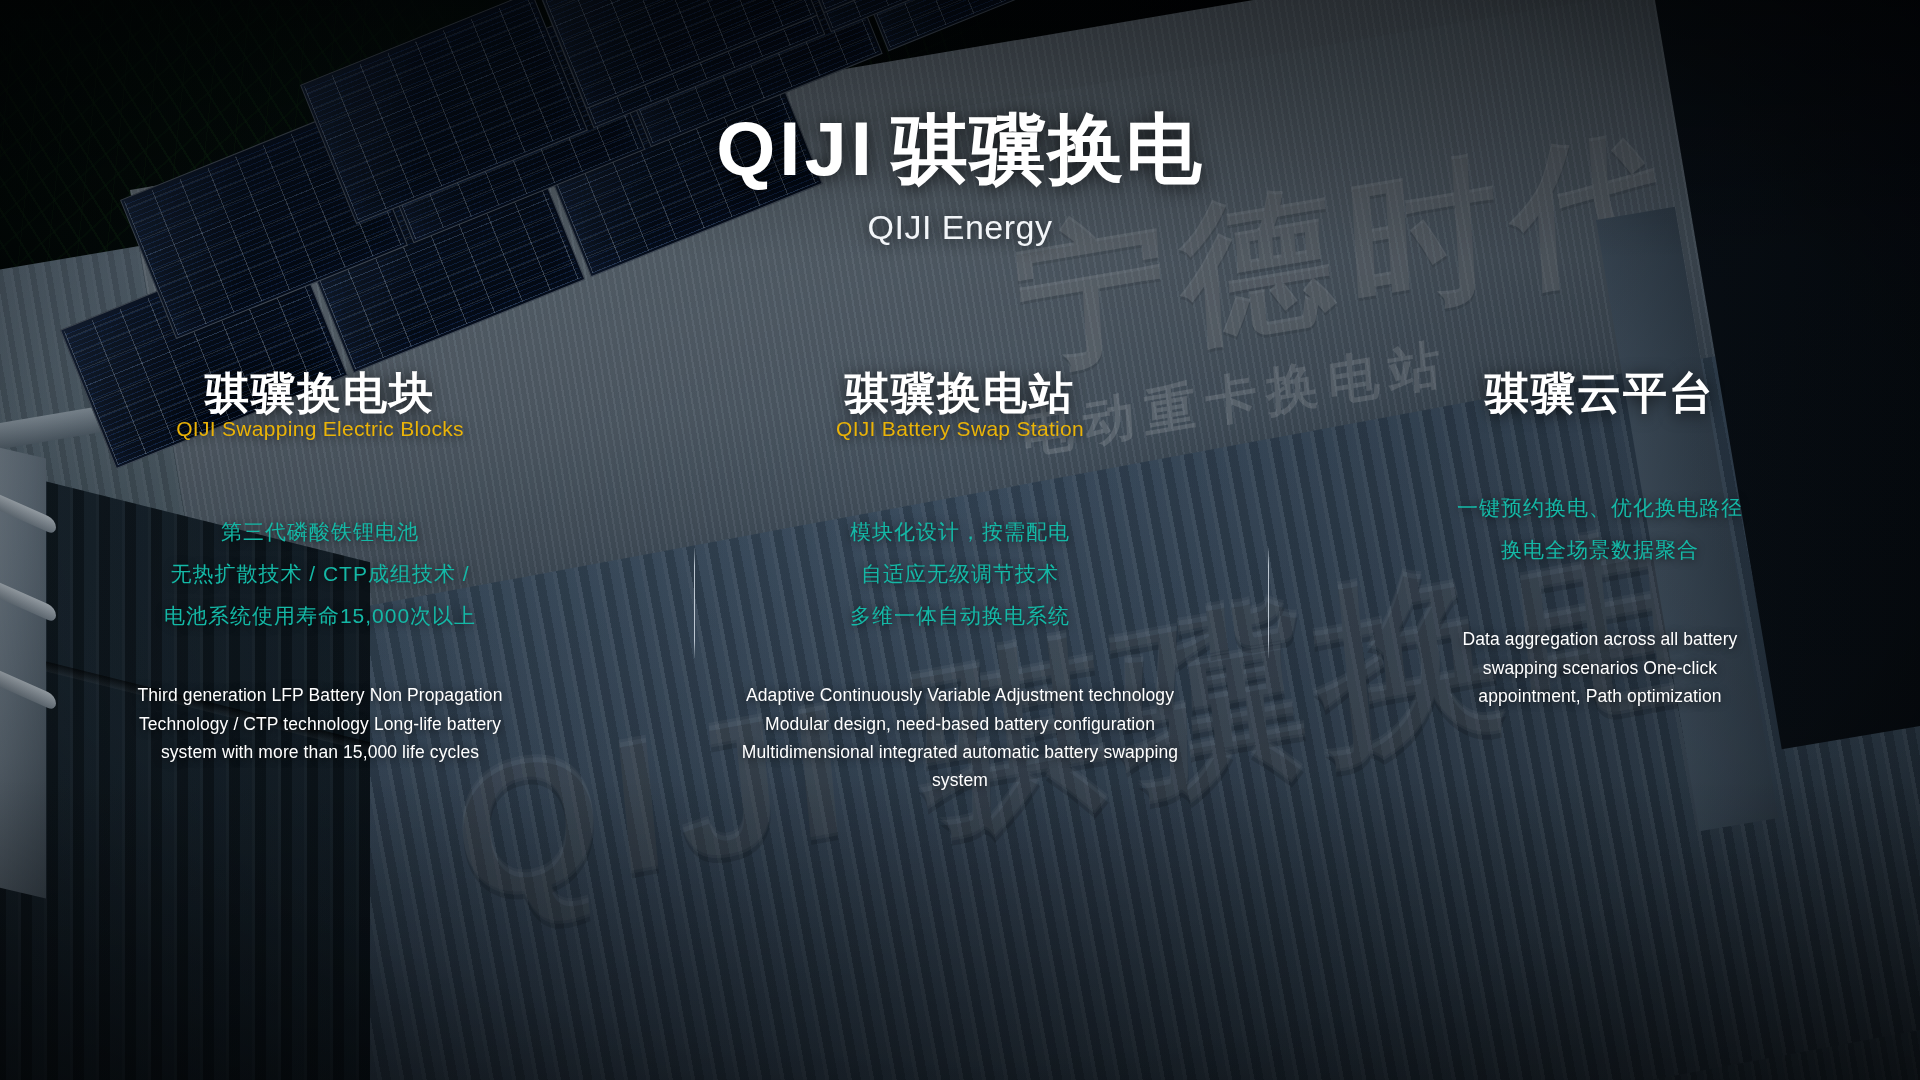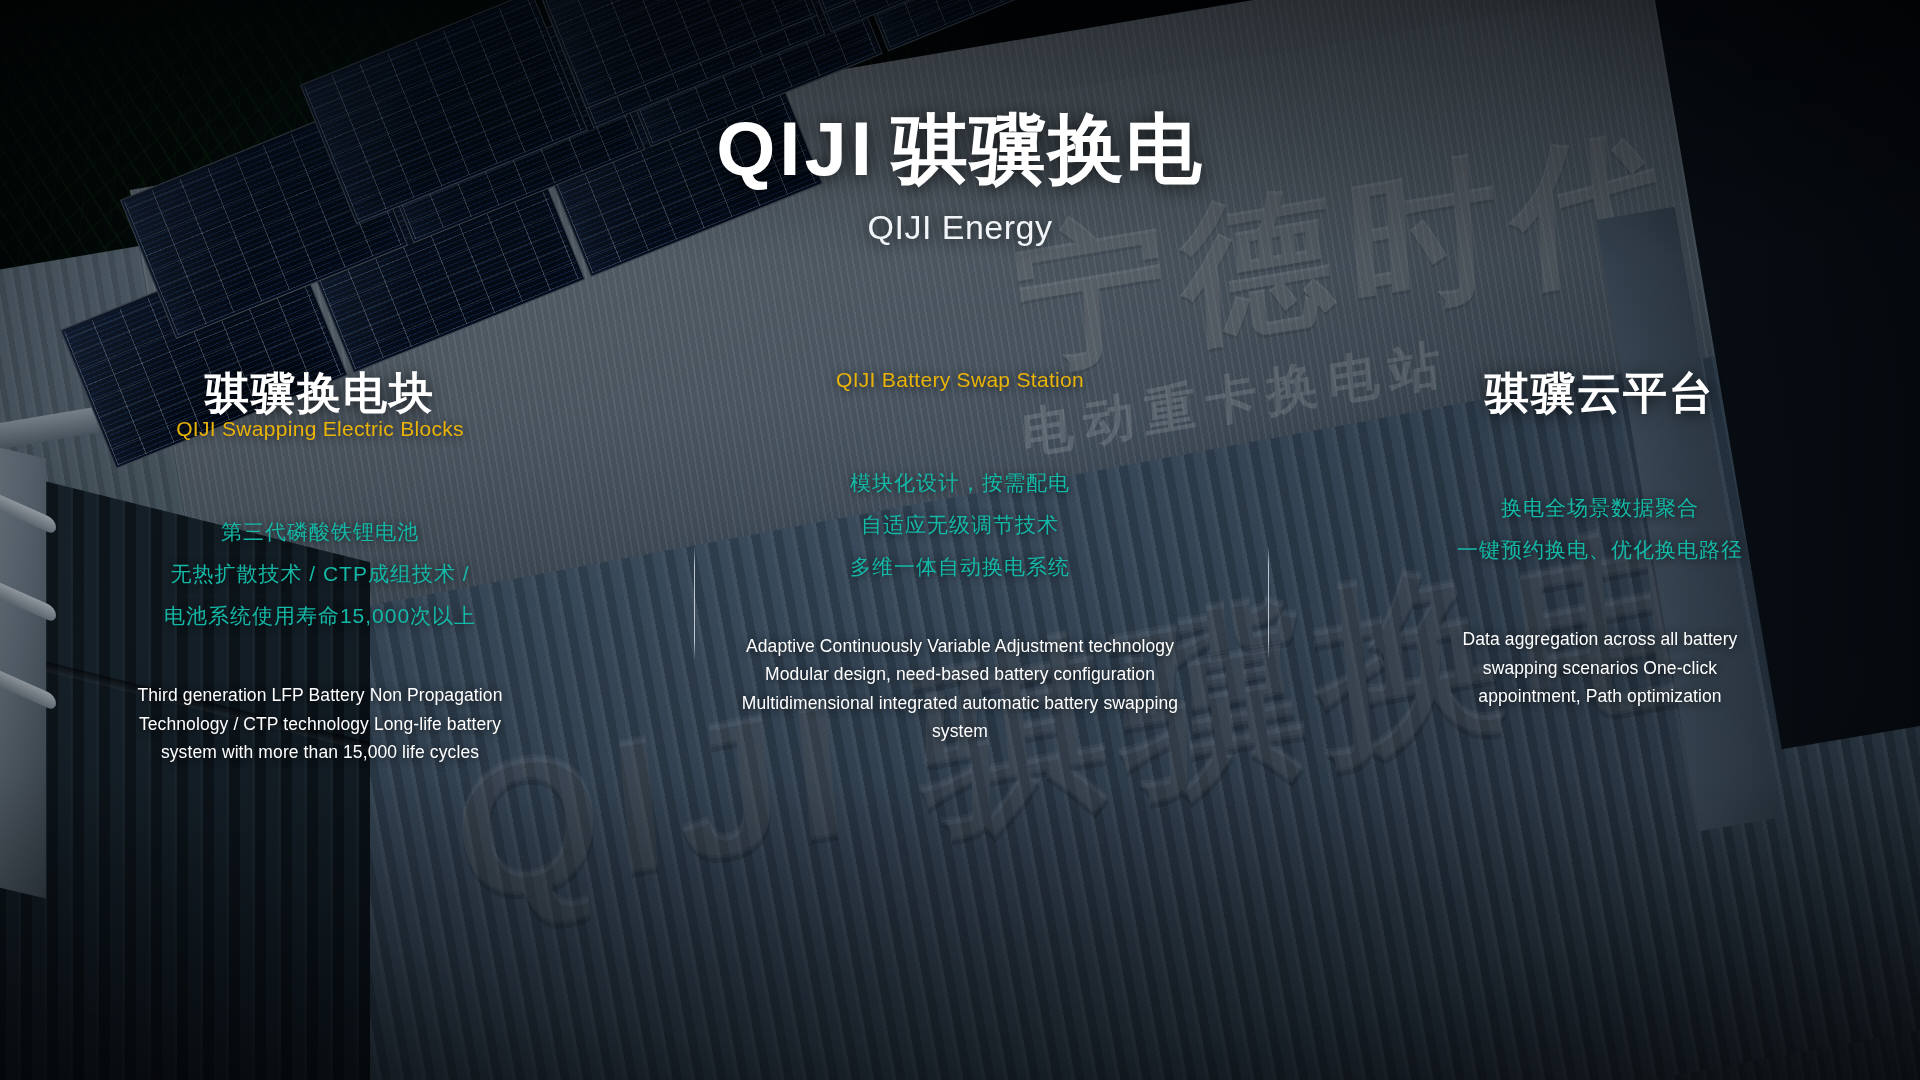--- a/index.html
+++ b/index.html
@@ -363,34 +363,35 @@
         <div class="col-subtitle">QIJI Swapping Electric Blocks</div>
         <div class="col-cn">
           <span class="ln">第三代磷酸铁锂电池</span>
           <span class="ln">无热扩散技术 / CTP成组技术 /</span>
           <span class="ln">电池系统使用寿命15,000次以上</span>
         </div>
         <div class="col-en" style="max-width:392px;">Third generation LFP Battery Non Propagation Technology / CTP technology Long-life battery system with more than 15,000 life cycles</div>
       </div>
 
       <div class="col">
+        <div class="col-title">骐骥换电站</div>
         <div class="col-subtitle">QIJI Battery Swap Station</div>
         <div class="col-cn">
           <span class="ln">模块化设计，按需配电</span>
           <span class="ln">自适应无级调节技术</span>
           <span class="ln">多维一体自动换电系统</span>
         </div>
         <div class="col-en" style="max-width:440px;">Adaptive Continuously Variable Adjustment technology Modular design, need-based battery configuration Multidimensional integrated automatic battery swapping system</div>
       </div>
 
       <div class="col">
         <div class="col-title">骐骥云平台</div>
         <div class="col-cn">
+          <span class="ln">一键预约换电、优化换电路径</span>
           <span class="ln">换电全场景数据聚合</span>
-          <span class="ln">一键预约换电、优化换电路径</span>
         </div>
         <div class="col-en" style="max-width:320px; margin-top:54px;">Data aggregation across all battery swapping scenarios One-click appointment, Path optimization</div>
       </div>
 
     </div>
 
     <div class="divider" id="divider-1"></div>
     <div class="divider" id="divider-2"></div>
 
   </div>

